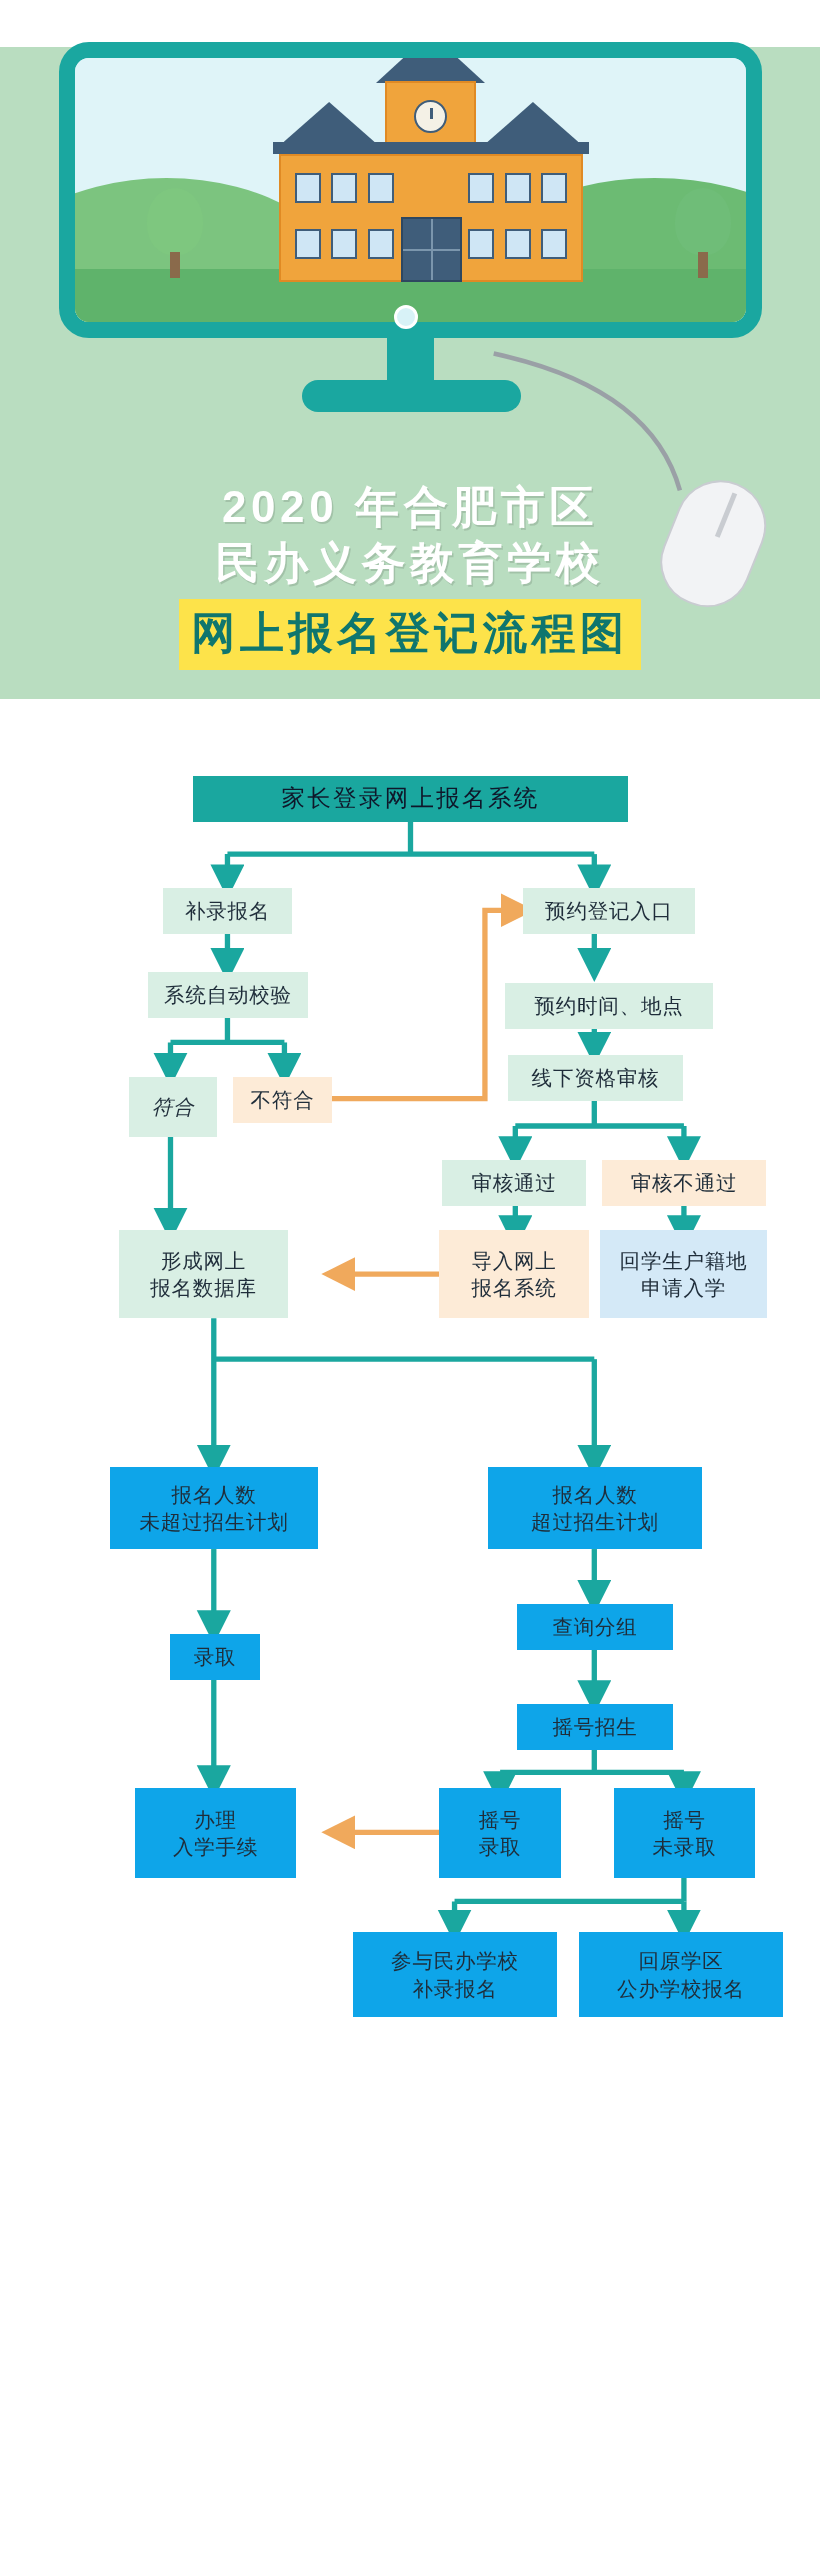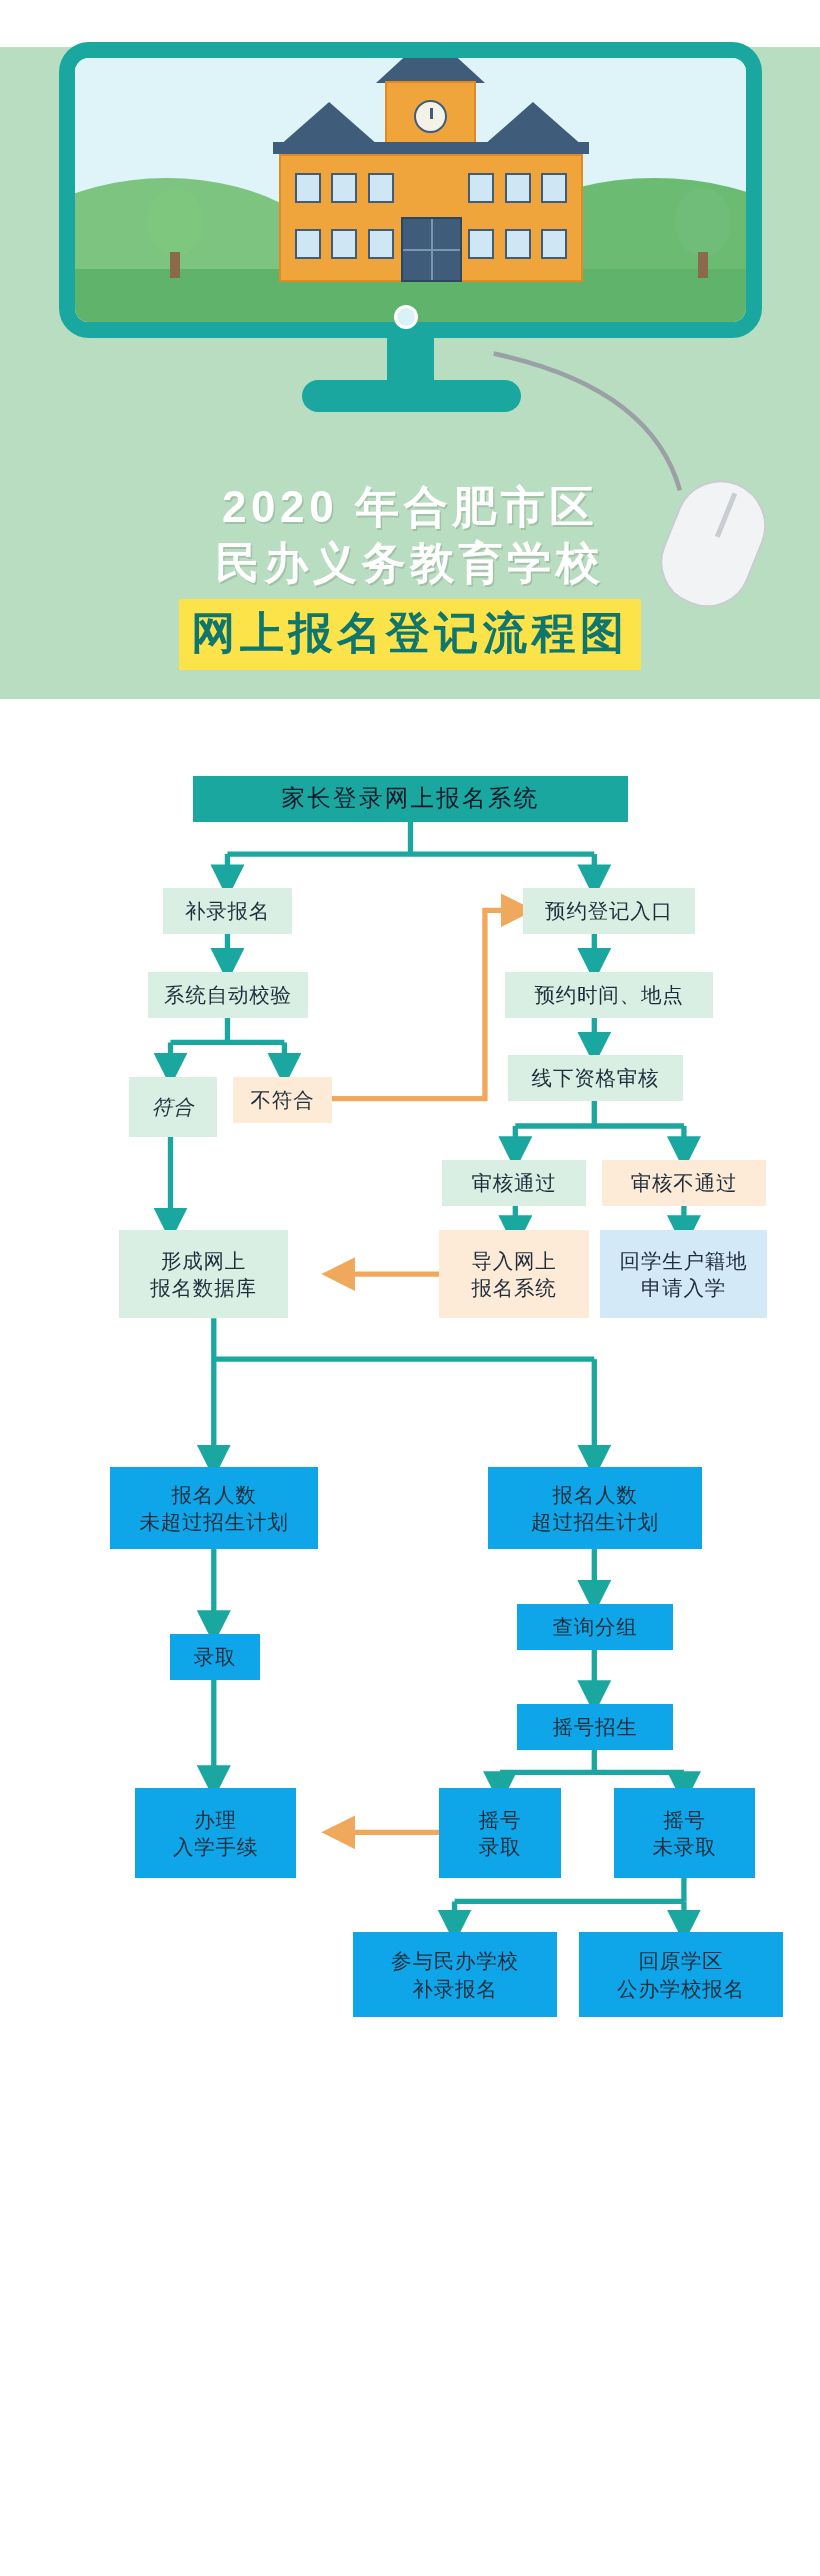--- a/index.html
+++ b/index.html
@@ -255,21 +255,21 @@
         <path d="M560,1483 L400,1483"></path>
       </g>
     </svg>
 
     <div class="node n-teal" style="left:164px; top:70px;  width:435px; height:46px;">家长登录网上报名系统</div>
 
     <div class="node n-mint" style="left:134px; top:182px; width:129px; height:46px;">补录报名</div>
     <div class="node n-mint" style="left:494px; top:182px; width:172px; height:46px;">预约登记入口</div>
 
     <div class="node n-mint" style="left:119px; top:266px; width:160px; height:46px;">系统自动校验</div>
-    <div class="node n-mint" style="left:476px; top:266px; width:208px; height:46px;">预约时间、地点</div>
+    <div class="node n-mint" style="left:476px; top:277px; width:208px; height:46px;">预约时间、地点</div>
 
     <div class="node n-mint" style="left:479px; top:349px; width:175px; height:46px;">线下资格审核</div>
 
     <div class="node n-mint" style="left:100px; top:371px; width:88px; height:60px;font-style:italic;">符合</div>
     <div class="node n-peach" style="left:204px; top:371px; width:99px; height:46px;">不符合</div>
 
     <div class="node n-mint" style="left:413px; top:454px; width:144px; height:46px;">审核通过</div>
     <div class="node n-peach" style="left:573px; top:454px; width:164px; height:46px;">审核不通过</div>
 
     <div class="node n-mint" style="left:90px; top:524px; width:169px; height:88px; white-space:pre-line;">形成网上

